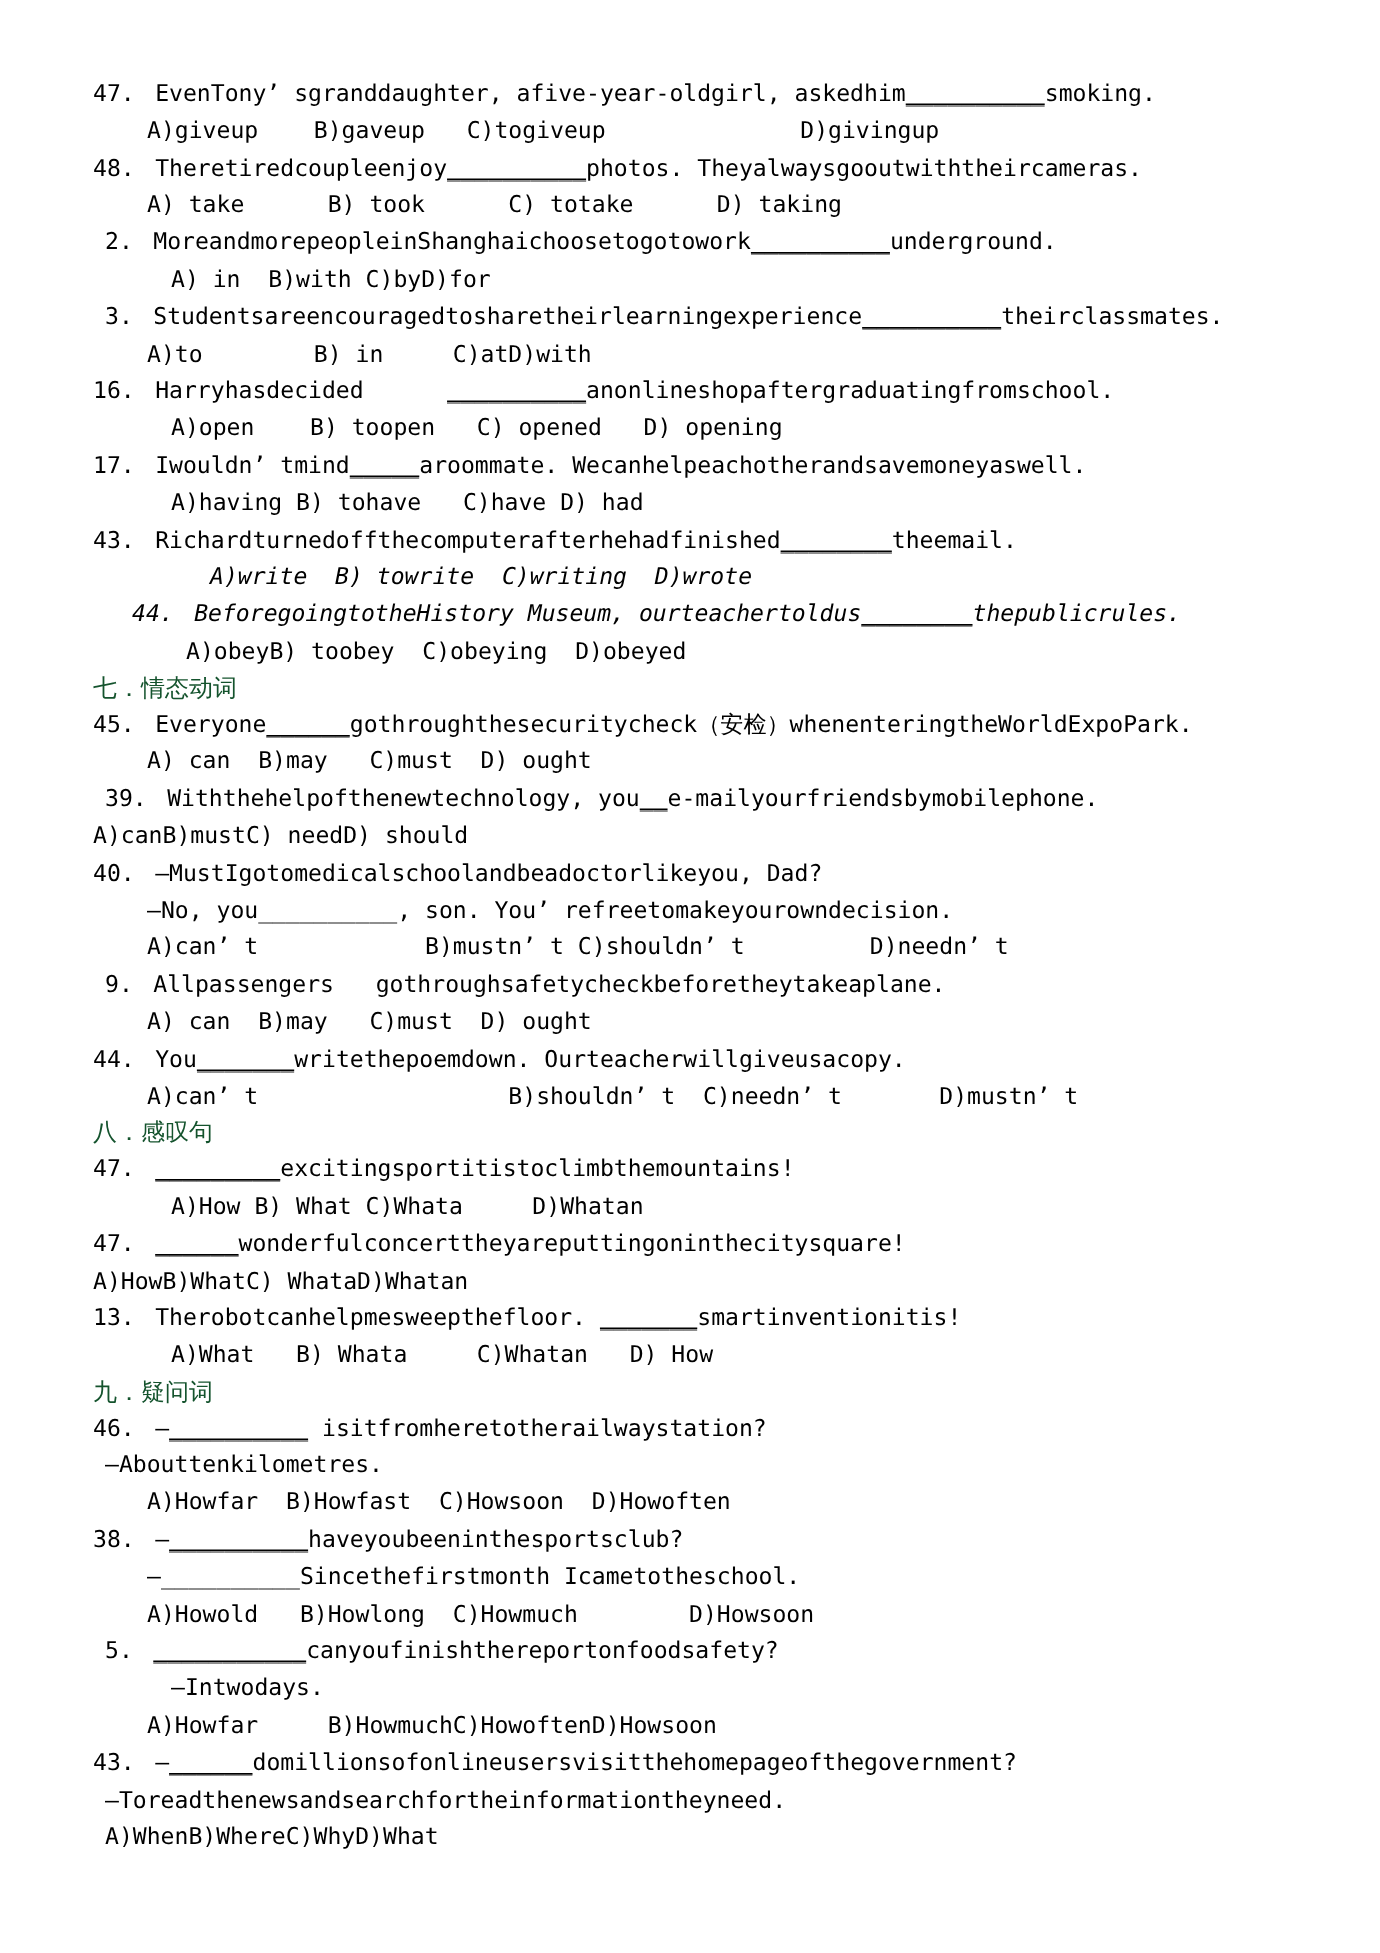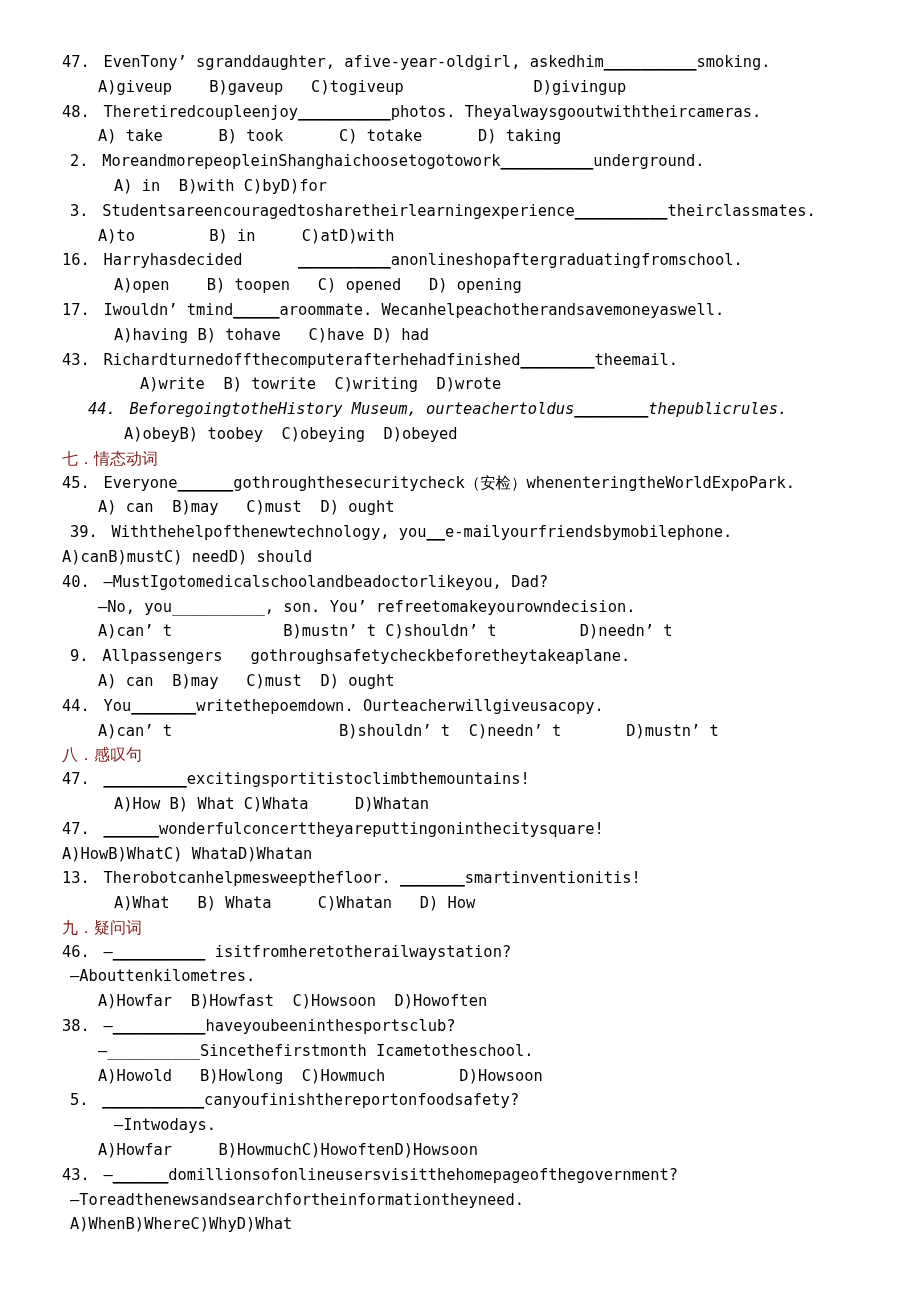--- a/index.html
+++ b/index.html
@@ -36,36 +36,36 @@
   }
   
   .mono {
     font-family: "DejaVu Sans Mono", "Liberation Mono", monospace;
     font-size: 15.4px;
     letter-spacing: 0px;
   }
   .cn {
     font-family: "DejaVu Sans", sans-serif;
     font-size: 16px;
-    color: #7f1d1d;
+    color: #14532d;
   }
   .blank {
     text-decoration: underline;
     text-decoration-thickness: 1px;
     text-underline-offset: 2px;
   }
   .opts {
     display: block;
   }
   .indent1 { padding-left: 0px; }
   .indent2 { padding-left: 26px; font-style: italic; }
   .indent3 { padding-left: 36px; }
   .indent4 { padding-left: 52px; }
   .indent5 { padding-left: 62px; }
-  .indent6 { padding-left: 78px; }
+  .indent6 { padding-left: 78px; font-style: italic; }
   .indent-neg { padding-left: 8px; }
 </style>
 </head>
 <body>
 
 <div class="page">
   <div class="doc-body" id="doc-body"><div class="line indent1"><span class="mono">47. </span> <span class="mono">EvenTony’ sgranddaughter, afive-year-oldgirl, askedhim</span><span class="mono blank">__________</span><span class="mono">smoking.</span></div><div class="line opts indent3"><span class="mono">A)giveup    B)gaveup   C)togiveup              D)givingup</span></div><div class="line indent1"><span class="mono">48. </span> <span class="mono">Theretiredcoupleenjoy</span><span class="mono blank">__________</span><span class="mono">photos. Theyalwaysgooutwiththeircameras.</span></div><div class="line opts indent3"><span class="mono">A) take      B) took      C) totake      D) taking</span></div><div class="line indent-neg"><span class="mono">2. </span> <span class="mono">MoreandmorepeopleinShanghaichoosetogotowork</span><span class="mono blank">__________</span><span class="mono">underground.</span></div><div class="line opts indent4"><span class="mono">A) in  B)with C)byD)for</span></div><div class="line indent-neg"><span class="mono">3. </span> <span class="mono">Studentsareencouragedtosharetheirlearningexperience</span><span class="mono blank">__________</span><span class="mono">theirclassmates.</span></div><div class="line opts indent3"><span class="mono">A)to        B) in     C)atD)with</span></div><div class="line indent1"><span class="mono">16. </span> <span class="mono">Harryhasdecided      </span><span class="mono blank">__________</span><span class="mono">anonlineshopaftergraduatingfromschool.</span></div><div class="line opts indent4"><span class="mono">A)open    B) toopen   C) opened   D) opening</span></div><div class="line indent1"><span class="mono">17. </span> <span class="mono">Iwouldn’ tmind</span><span class="mono blank">_____</span><span class="mono">aroommate. Wecanhelpeachotherandsavemoneyaswell.</span></div><div class="line opts indent4"><span class="mono">A)having B) tohave   C)have D) had</span></div><div class="line indent1"><span class="mono">43. </span> <span class="mono">Richardturnedoffthecomputerafterhehadfinished</span><span class="mono blank">________</span><span class="mono">theemail.</span></div><div class="line opts indent6"><span class="mono">A)write  B) towrite  C)writing  D)wrote</span></div><div class="line indent2"><span class="mono">44. </span> <span class="mono">BeforegoingtotheHistory Museum, ourteachertoldus</span><span class="mono blank">________</span><span class="mono">thepublicrules.</span></div><div class="line opts indent5"><span class="mono">A)obeyB) toobey  C)obeying  D)obeyed</span></div><div class="line indent1"><span class="cn">七．情态动词</span></div><div class="line indent1"><span class="mono">45. </span> <span class="mono">Everyone</span><span class="mono blank">______</span><span class="mono">gothroughthesecuritycheck（安检）whenenteringtheWorldExpoPark.</span></div><div class="line opts indent3"><span class="mono">A) can  B)may   C)must  D) ought</span></div><div class="line indent-neg"><span class="mono">39. </span> <span class="mono">Withthehelpofthenewtechnology, you</span><span class="mono blank">__</span><span class="mono">e-mailyourfriendsbymobilephone.</span></div><div class="line opts indent1"><span class="mono">A)canB)mustC) needD) should</span></div><div class="line indent1"><span class="mono">40. </span> <span class="mono">—MustIgotomedicalschoolandbeadoctorlikeyou, Dad?</span></div><div class="line indent3"><span class="mono">—No, you__________, son. You’ refreetomakeyourowndecision.</span></div><div class="line opts indent3"><span class="mono">A)can’ t            B)mustn’ t C)shouldn’ t         D)needn’ t</span></div><div class="line indent-neg"><span class="mono">9. </span> <span class="mono">Allpassengers   gothroughsafetycheckbeforetheytakeaplane.</span></div><div class="line opts indent3"><span class="mono">A) can  B)may   C)must  D) ought</span></div><div class="line indent1"><span class="mono">44. </span> <span class="mono">You</span><span class="mono blank">_______</span><span class="mono">writethepoemdown. Ourteacherwillgiveusacopy.</span></div><div class="line opts indent3"><span class="mono">A)can’ t                  B)shouldn’ t  C)needn’ t       D)mustn’ t</span></div><div class="line indent1"><span class="cn">八．感叹句</span></div><div class="line indent1"><span class="mono">47. </span> <span class="mono blank">_________</span><span class="mono">excitingsportitistoclimbthemountains!</span></div><div class="line opts indent4"><span class="mono">A)How B) What C)Whata     D)Whatan</span></div><div class="line indent1"><span class="mono">47. </span> <span class="mono blank">______</span><span class="mono">wonderfulconcerttheyareputtingoninthecitysquare!</span></div><div class="line opts indent1"><span class="mono">A)HowB)WhatC) WhataD)Whatan</span></div><div class="line indent1"><span class="mono">13. </span> <span class="mono">Therobotcanhelpmesweepthefloor. </span><span class="mono blank">_______</span><span class="mono">smartinventionitis!</span></div><div class="line opts indent4"><span class="mono">A)What   B) Whata     C)Whatan   D) How</span></div><div class="line indent1"><span class="cn">九．疑问词</span></div><div class="line indent1"><span class="mono">46. </span> <span class="mono">—</span><span class="mono blank">__________</span><span class="mono"> isitfromheretotherailwaystation?</span></div><div class="line indent-neg"><span class="mono">—Abouttenkilometres.</span></div><div class="line opts indent3"><span class="mono">A)Howfar  B)Howfast  C)Howsoon  D)Howoften</span></div><div class="line indent1"><span class="mono">38. </span> <span class="mono">—</span><span class="mono blank">__________</span><span class="mono">haveyoubeeninthesportsclub?</span></div><div class="line indent3"><span class="mono">—__________Sincethefirstmonth Icametotheschool.</span></div><div class="line opts indent3"><span class="mono">A)Howold   B)Howlong  C)Howmuch        D)Howsoon</span></div><div class="line indent-neg"><span class="mono">5. </span> <span class="mono blank">___________</span><span class="mono">canyoufinishthereportonfoodsafety?</span></div><div class="line indent4"><span class="mono">—Intwodays.</span></div><div class="line opts indent3"><span class="mono">A)Howfar     B)HowmuchC)HowoftenD)Howsoon</span></div><div class="line indent1"><span class="mono">43. </span> <span class="mono">—</span><span class="mono blank">______</span><span class="mono">domillionsofonlineusersvisitthehomepageofthegovernment?</span></div><div class="line indent-neg"><span class="mono">—Toreadthenewsandsearchfortheinformationtheyneed.</span></div><div class="line opts indent-neg"><span class="mono">A)WhenB)WhereC)WhyD)What</span></div></div>
 </div>
 
 </body></html>

